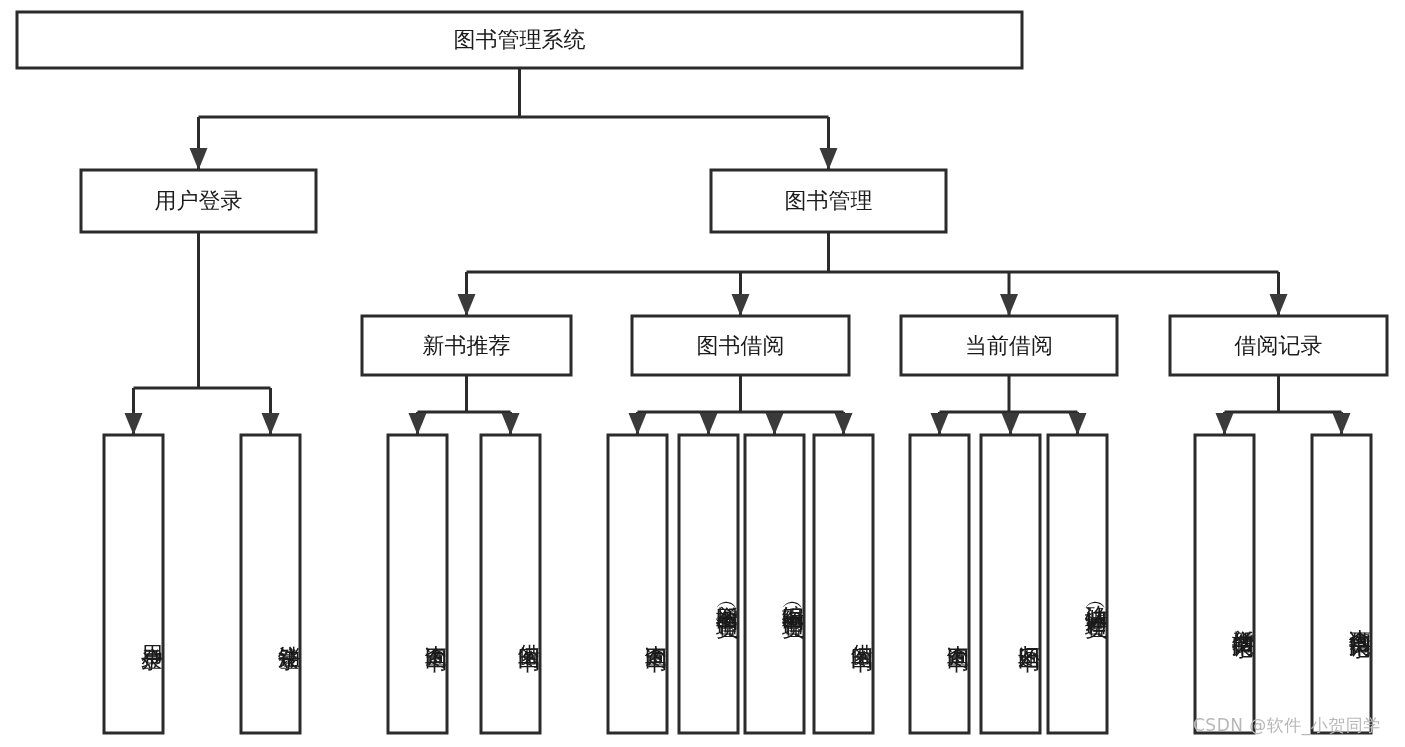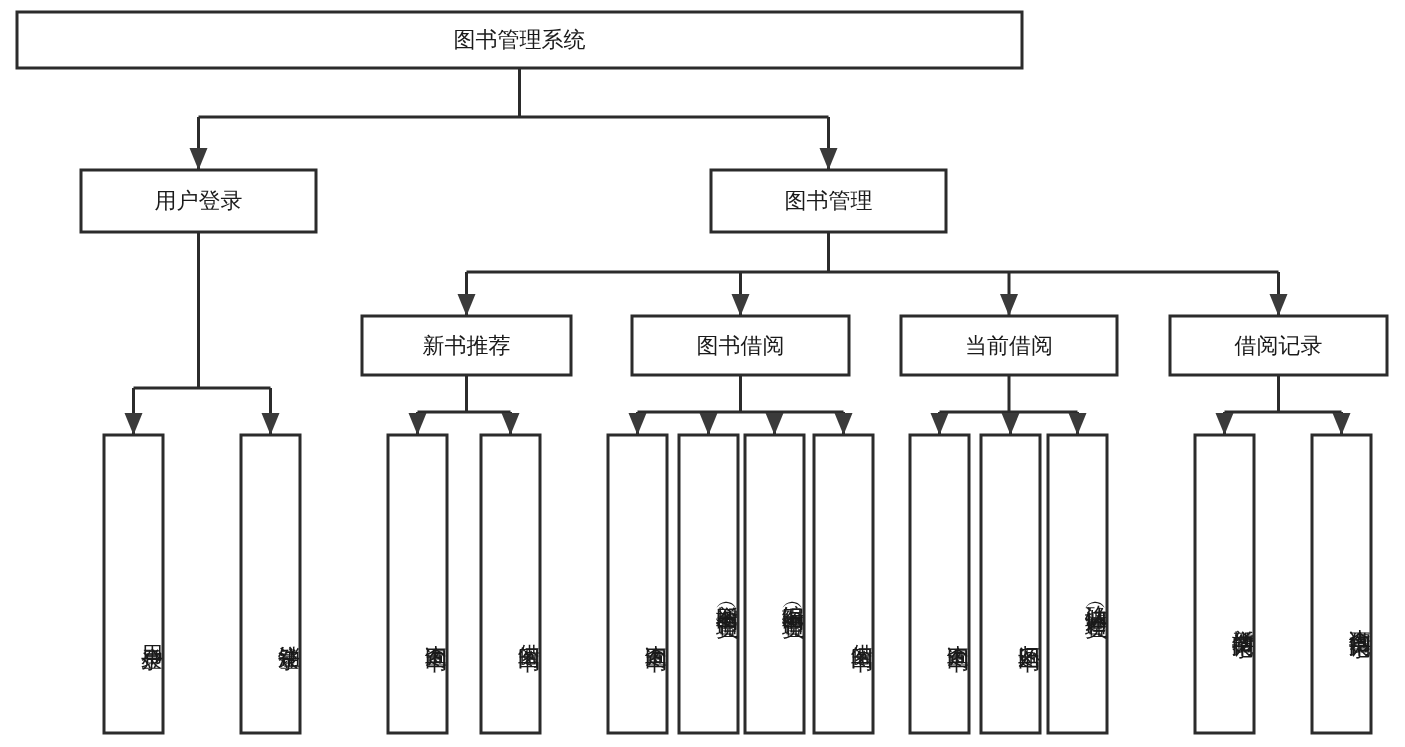--- a/index.html
+++ b/index.html
@@ -215,14 +215,15 @@
       <div class="leaf-label" style="left: 679px; width: 59px; top: 458px; height: 275px;">新增图书（管理员）</div>
       <div class="leaf-label" style="left: 745px; width: 59px; top: 458px; height: 275px;">编辑图书（管理员）</div>
       <div class="leaf-label" style="left: 814px; width: 59px; top: 528px; height: 205px;">借阅图书</div>
       <div class="leaf-label" style="left: 910px; width: 59px; top: 528px; height: 205px;">查询图书</div>
       <div class="leaf-label" style="left: 981px; width: 59px; top: 528px; height: 205px;">归还图书</div>
       <div class="leaf-label" style="left: 1048px; width: 59px; top: 458px; height: 275px;">确认归还（管理员）</div>
       <div class="leaf-label" style="left: 1195px; width: 59px; top: 500px; height: 233px;">新增借阅记录</div>
       <div class="leaf-label" style="left: 1312px; width: 59px; top: 500px; height: 233px;">查询借阅记录</div>
     </div>
 
+  <div class="watermark">CSDN @软件_小贺同学</div>
 
 </div>
 
 </body></html>

